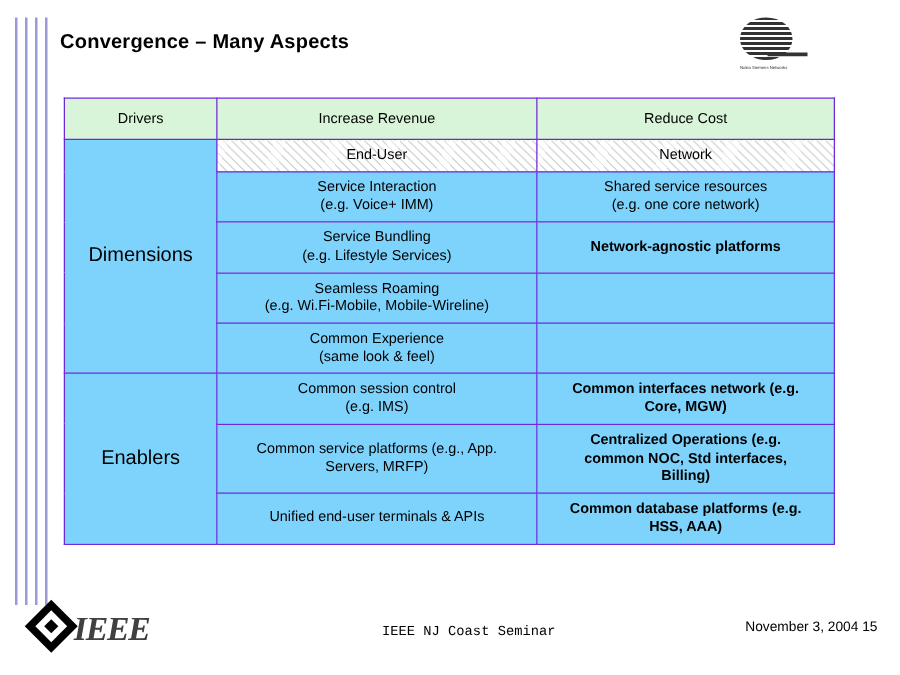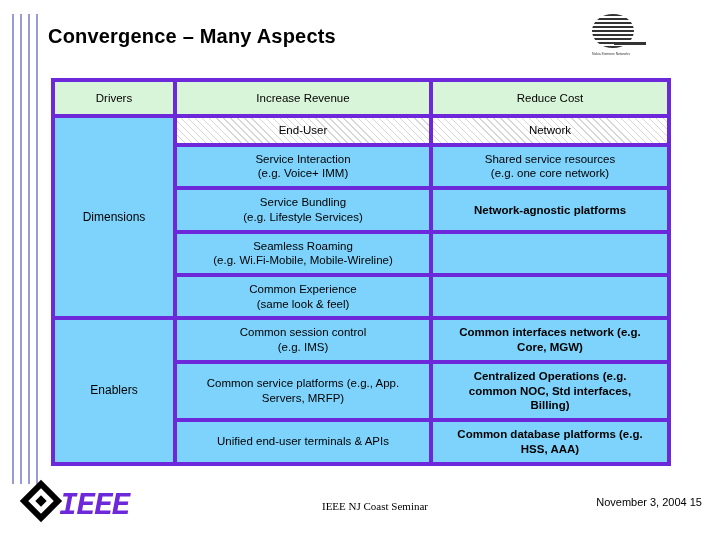--- a/index.html
+++ b/index.html
@@ -37,21 +37,21 @@
   }
   .left-bars span.b1 { left: 0px; }
   .left-bars span.b2 { left: 8px; }
   .left-bars span.b3 { left: 16px; }
   .left-bars span.b4 { left: 24px; background:#9a9ad6; }
 
   .title {
     position: absolute;
     left: 48px;
     top: 25px;
-    font-size: 20px;
+    font-size: 16px;
     font-weight: bold;
     color: #000000;
     letter-spacing: 0.2px;
   }
 
   
   .logo-top {
     position: absolute;
     right: 74px;
     top: 14px;
@@ -90,21 +90,21 @@
   
   table.matrix {
     position: absolute;
     left: 51px;
     top: 78px;
     width: 616px;
     border-collapse: collapse;
     table-layout: fixed;
   }
   table.matrix td {
-    border: 4px solid #6d28d9;
+    border: 1px solid #6d28d9;
     font-size: 11.5px;
     color: #000000;
     text-align: center;
     vertical-align: middle;
     padding: 5px 6px;
     line-height: 1.28;
   }
   .col-a { width: 122px; }
   .col-b { width: 256px; }
   .col-c { width: 238px; }
@@ -118,21 +118,21 @@
   .yellow { background: #7dd3fc; }
   .hatch {
     background-color: #ffffff;
     background-image: repeating-linear-gradient(
       45deg,
       #d6d6d6 0px, #d6d6d6 1px,
       #ffffff 1px, #ffffff 5px
     );
   }
   .left-label {
-    font-size: 12px;
+    font-size: 16px;
   }
   .leftalign {
     text-align: left;
     font-weight: bold;
   }
   .cellline { display: block; }
 
   
   .ieee-logo {
     position: absolute;
@@ -167,34 +167,34 @@
     top: 11px;
     width: 8px;
     height: 8px;
     background: #000000;
     z-index: 2;
   }
   .ieee-logo .word {
     position: absolute;
     left: 33px;
     top: 4px;
-    font-size: 31px;
+    font-size: 27px;
     font-weight: bold;
     font-style: italic;
     letter-spacing: -1px;
-    color: #6d28d9;
-    font-family: Liberation Mono, monospace;
+    color: #404040;
+    font-family: Liberation Serif, serif;
   }
   .footer-center {
     position: absolute;
     left: 0;
     right: 0;
     bottom: 28px;
     text-align: center;
-    font-family: Liberation Serif, serif;
+    font-family: Liberation Mono, monospace;
     font-size: 11px;
     color: #000000;
     padding-left: 30px;
   }
   .footer-right {
     position: absolute;
     right: 18px;
     bottom: 32px;
     font-size: 11px;
     color: #000000;

